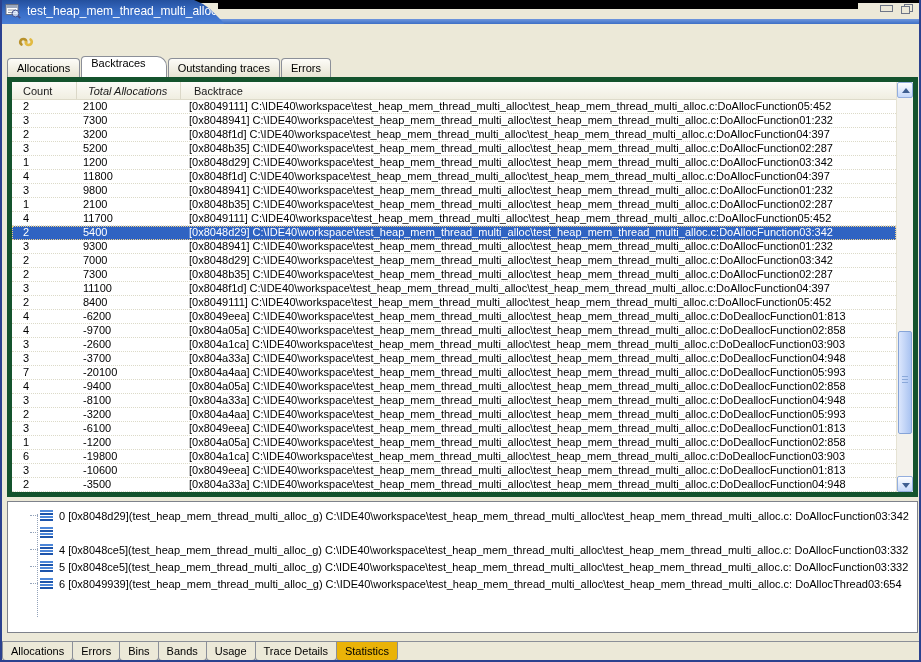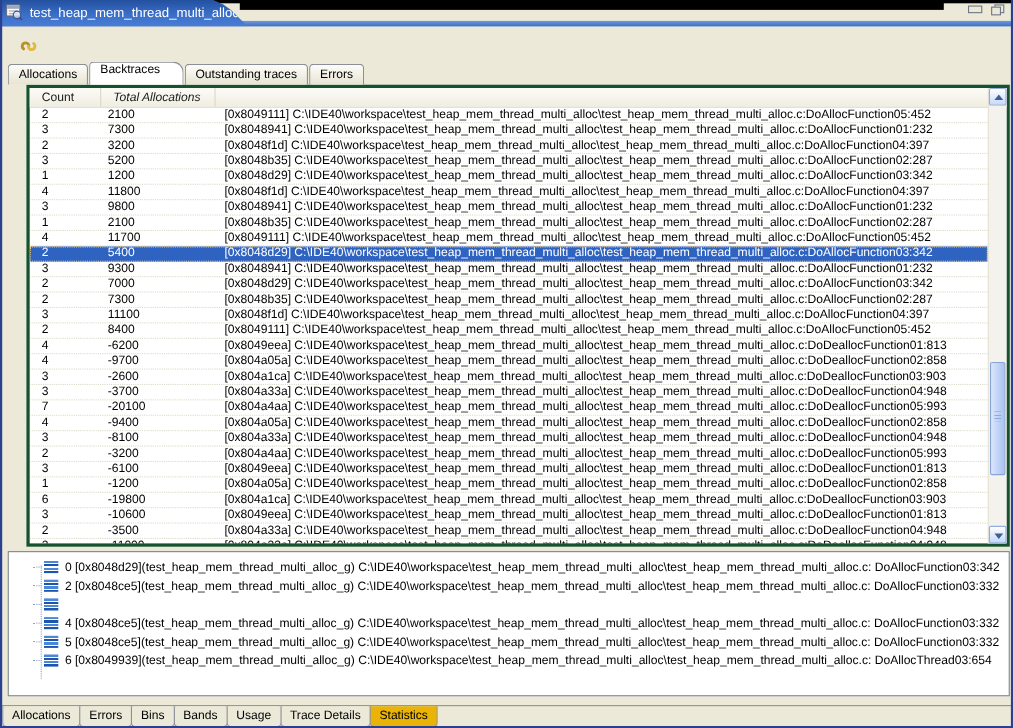--- a/index.html
+++ b/index.html
@@ -46,21 +46,21 @@
     position:relative;padding:3px 9px 3px;margin-right:1px;height:19px;
     border:1px solid #8b8f98;border-bottom:none;border-radius:4px 4px 0 0;
     background:linear-gradient(180deg,#fdfcf8,#e7e4d3);cursor:pointer;white-space:nowrap;
   }
   .xtab.active{
     background:#fff;height:21px;z-index:6;
     border-top-right-radius:10px;padding-right:20px;padding-top:0;
   }
 
   
-  .table-area{position:absolute;left:24px;top:77px;right:3px;height:420px;background:#fff;border:3px solid #14532d;z-index:4;}
+  .table-area{position:absolute;left:7px;top:77px;right:3px;height:420px;background:#fff;border:5px solid #14532d;z-index:4;}
   .thead{display:flex;height:18px;background:linear-gradient(180deg,#fcfbf7,#f0eee1);
     border-bottom:1px solid #dedbca;color:#1a1a1a;}
   .th{padding:3px 0 0 11px;border-right:1px solid #dbd8c8;white-space:nowrap;overflow:hidden;}
   .th.c1{width:65px;}
   .th.c2{width:104px;font-style:italic;}
   .th.c3{flex:1;border-right:none;padding-left:13px;}
   .tbody{position:absolute;left:0;top:18px;right:17px;bottom:0;overflow:hidden;}
   .trow{display:flex;height:14px;line-height:13px;border-bottom:1px dotted #dcdac8;white-space:nowrap;cursor:default;}
   .trow .c{overflow:hidden;}
   .trow .count{width:65px;padding-left:11px;}
@@ -147,20 +147,21 @@
       <div class="xtab">Allocations</div>
       <div class="xtab active">Backtraces</div>
       <div class="xtab">Outstanding traces</div>
       <div class="xtab">Errors</div>
     </div>
 
   <div class="table-area">
     <div class="thead">
       <div class="th c1">Count</div>
       <div class="th c2">Total Allocations</div>
+      <div class="th c3">Backtrace</div>
     </div>
     <div class="tbody">
         <div class="trow">
           <div class="c count">2</div>
           <div class="c total">2100</div>
           <div class="c bt">[0x8049111] C:\IDE40\workspace\test_heap_mem_thread_multi_alloc\test_heap_mem_thread_multi_alloc.c:DoAllocFunction05:452</div>
         </div>
         <div class="trow">
           <div class="c count">3</div>
           <div class="c total">7300</div>
@@ -307,25 +308,20 @@
       <div class="sthumb"></div>
       <div class="sbtn down"></div>
     </div>
   </div>
 
   <div class="trace-panel">
       <div class="titem">
         <div class="tstub"></div>
         <div class="stack"></div>
         <div class="ttext">0 [0x8048d29](test_heap_mem_thread_multi_alloc_g) C:\IDE40\workspace\test_heap_mem_thread_multi_alloc\test_heap_mem_thread_multi_alloc.c: DoAllocFunction03:342</div>
-      </div>
-      <div class="titem">
-        <div class="tstub"></div>
-        <div class="stack"></div>
-        <div class="ttext">2 [0x8048ce5](test_heap_mem_thread_multi_alloc_g) C:\IDE40\workspace\test_heap_mem_thread_multi_alloc\test_heap_mem_thread_multi_alloc.c: DoAllocFunction03:332</div>
       </div>
       <div class="titem">
         <div class="tstub"></div>
         <div class="stack"></div>
       </div>
       <div class="titem">
         <div class="tstub"></div>
         <div class="stack"></div>
         <div class="ttext">4 [0x8048ce5](test_heap_mem_thread_multi_alloc_g) C:\IDE40\workspace\test_heap_mem_thread_multi_alloc\test_heap_mem_thread_multi_alloc.c: DoAllocFunction03:332</div>
       </div>

